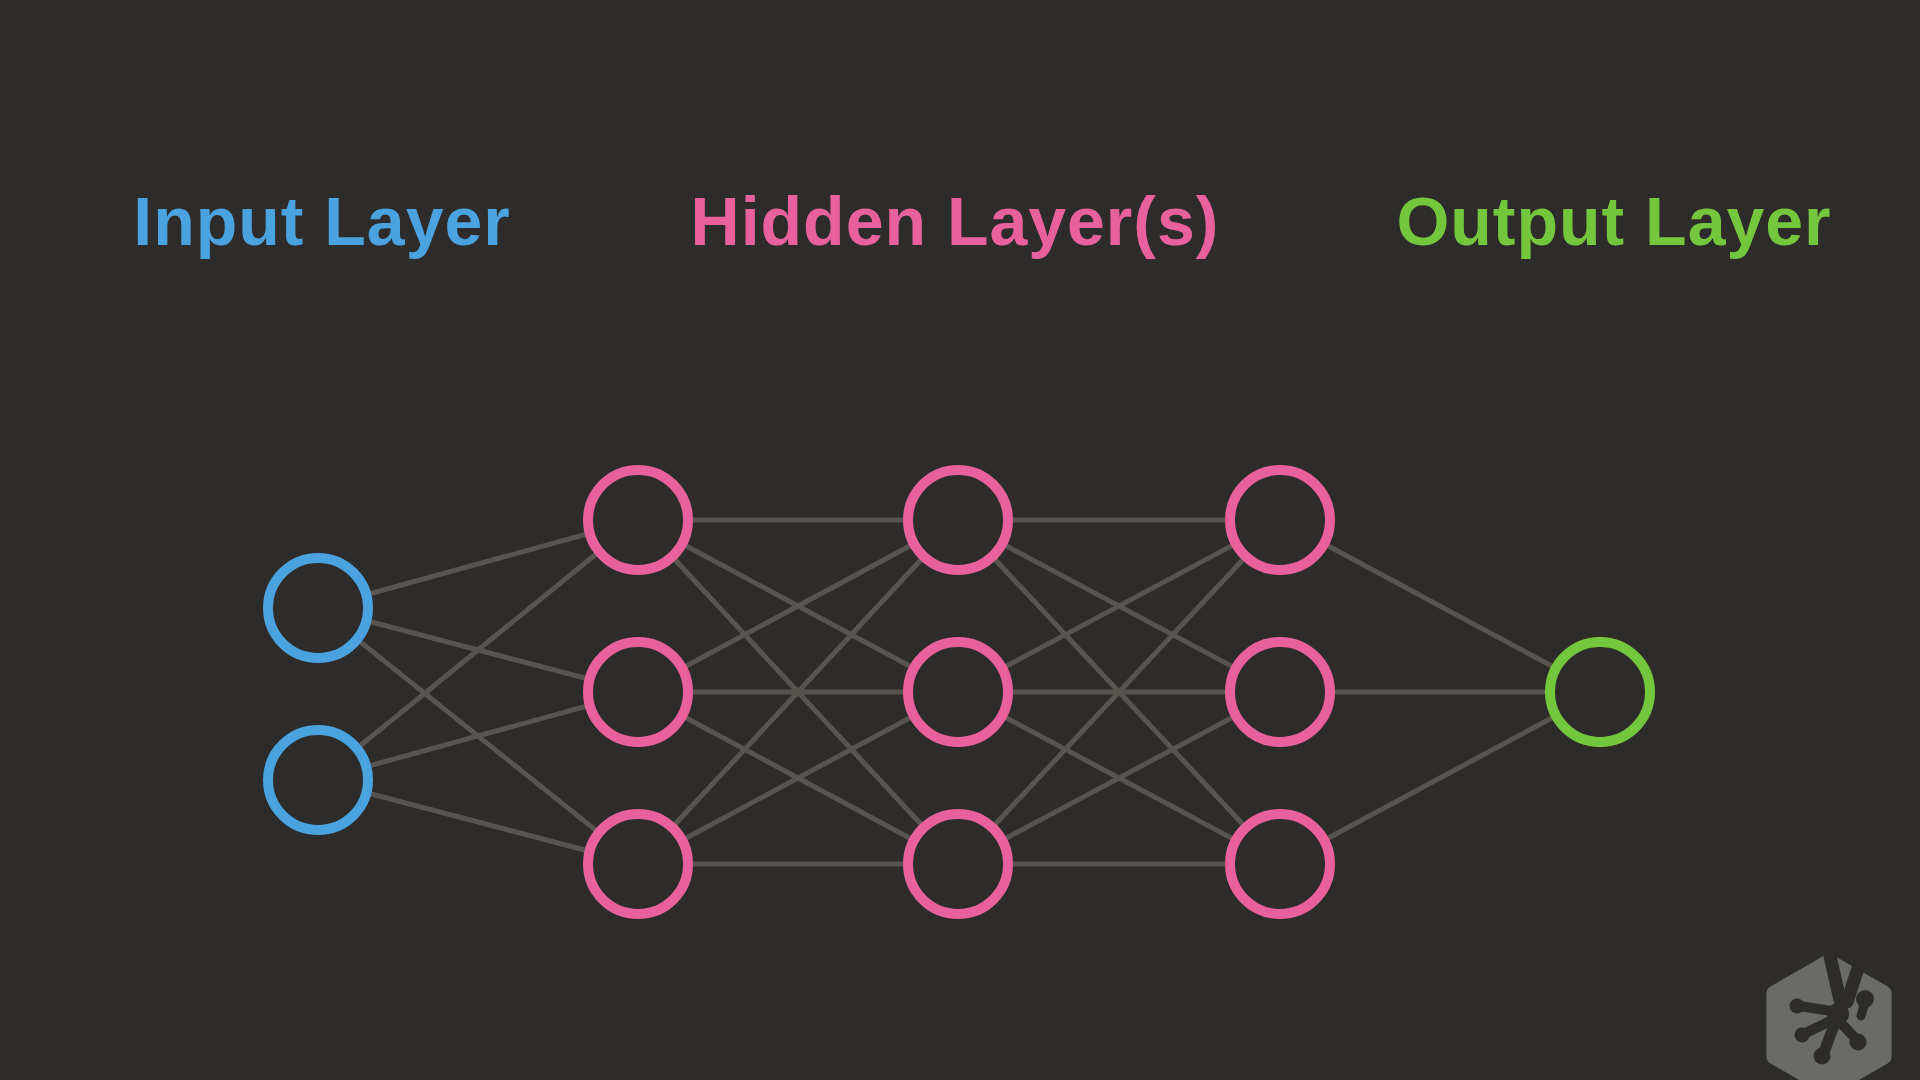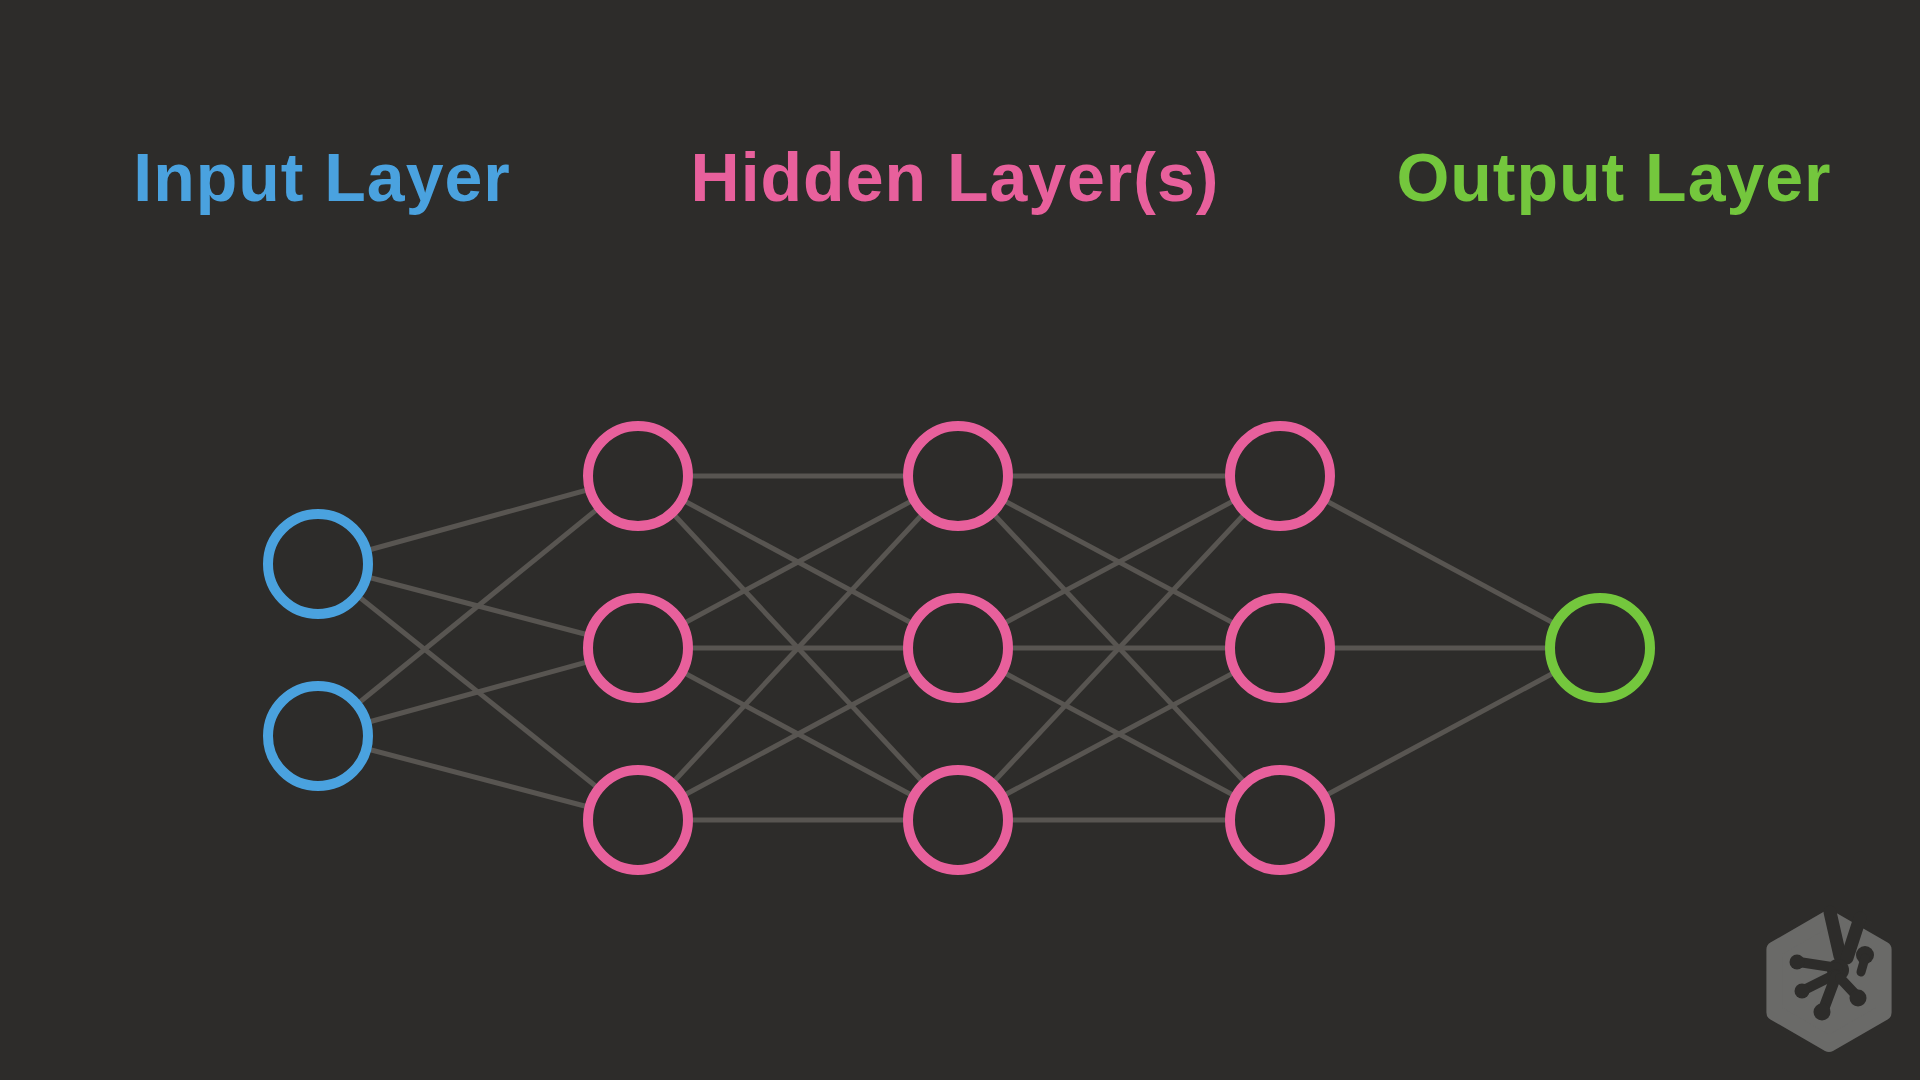--- a/index.html
+++ b/index.html
@@ -7,20 +7,21 @@
     padding: 0;
     width: 1920px;
     height: 1080px;
     overflow: hidden;
     font-family: "Liberation Sans", sans-serif;
   }
   .stage {
     position: relative;
     width: 1920px;
     height: 880px;
+    margin-top: 44px;
   }
   .stage svg {
     position: absolute;
     left: 0;
     top: 0;
   }
   .layer-title {
     position: absolute;
     top: 138px;
     transform: translateX(-50%);

